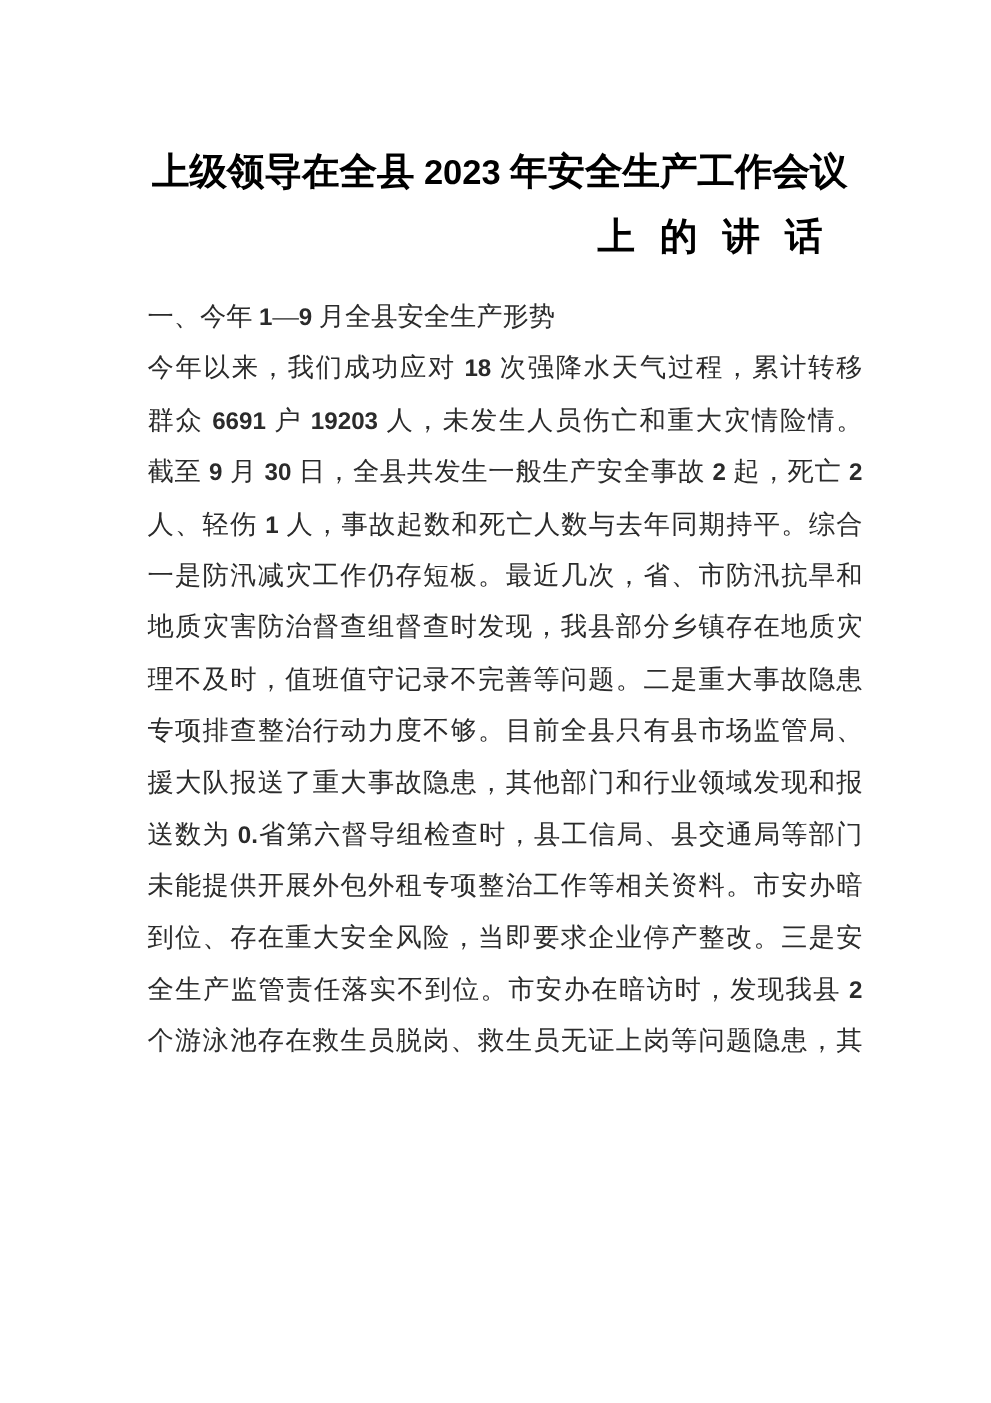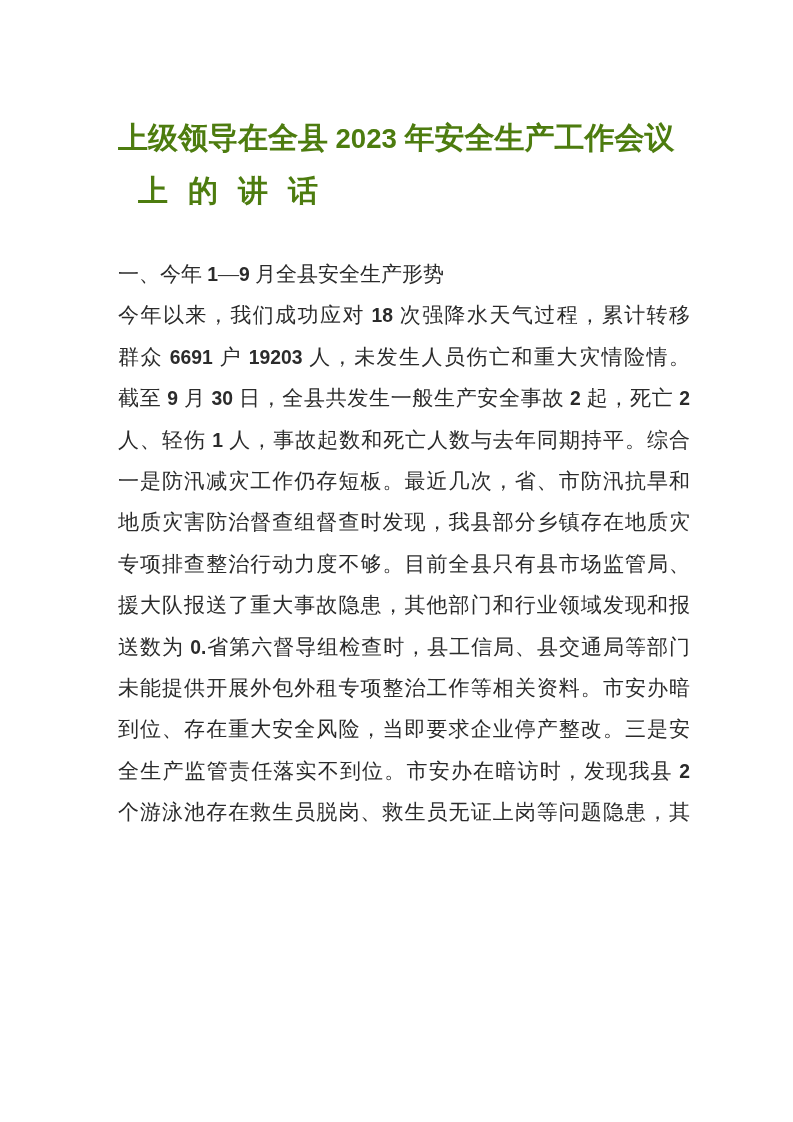--- a/index.html
+++ b/index.html
@@ -11,38 +11,38 @@
     position: relative;
     width: 793px;
     height: 1122px;
     background: #ffffff;
     overflow: hidden;
     font-family: "Liberation Serif", "DejaVu Serif", serif;
   }
   .title-block {
     position: absolute;
     top: 112px;
-    left: 118px;
+    left: 106px;
     width: 572px;
-    text-align: left;
-    color: #4d7c0f;
+    text-align: right;
+    color: #000000;
   }
   .title-ln {
     font-size: 30px;
     line-height: 52px;
     font-weight: bold;
     white-space: nowrap;
   }
   .title-ln.spaced {
     letter-spacing: 20px;
     padding-left: 20px;
   }
   .body-block {
     position: absolute;
-    top: 254px;
+    top: 233px;
     left: 118px;
     width: 572px;
     color: #2b2b2b;
   }
   .ln {
     font-size: 21px;
     line-height: 41.4px;
     height: 41.4px;
     text-align: left;
     overflow: hidden;
@@ -69,20 +69,21 @@
   </div>
 
   <div class="body-block">
     <div class="ln wrap-num">一、今年 <span class="num">1</span>—<span class="num">9</span> 月全县安全生产形势</div>
     <div class="ln j wrap-num">今年以来，我们成功应对 <span class="num">18</span> 次强降水天气过程，累计转移</div>
     <div class="ln j wrap-num">群众 <span class="num">6691</span> 户 <span class="num">19203</span> 人，未发生人员伤亡和重大灾情险情。</div>
     <div class="ln j wrap-num">截至 <span class="num">9</span> 月 <span class="num">30</span> 日，全县共发生一般生产安全事故 <span class="num">2</span> 起，死亡 <span class="num">2</span></div>
     <div class="ln j wrap-num">人、轻伤 <span class="num">1</span> 人，事故起数和死亡人数与去年同期持平。综合</div>
     <div class="ln j wrap-num">一是防汛减灾工作仍存短板。最近几次，省、市防汛抗旱和</div>
     <div class="ln j wrap-num">地质灾害防治督查组督查时发现，我县部分乡镇存在地质灾</div>
+    <div class="ln j wrap-num">理不及时，值班值守记录不完善等问题。二是重大事故隐患</div>
     <div class="ln j wrap-num">专项排查整治行动力度不够。目前全县只有县市场监管局、</div>
     <div class="ln j wrap-num">援大队报送了重大事故隐患，其他部门和行业领域发现和报</div>
     <div class="ln j wrap-num">送数为 <span class="num">0.</span>省第六督导组检查时，县工信局、县交通局等部门</div>
     <div class="ln j wrap-num">未能提供开展外包外租专项整治工作等相关资料。市安办暗</div>
     <div class="ln j wrap-num">到位、存在重大安全风险，当即要求企业停产整改。三是安</div>
     <div class="ln j wrap-num">全生产监管责任落实不到位。市安办在暗访时，发现我县 <span class="num">2</span></div>
     <div class="ln j wrap-num">个游泳池存在救生员脱岗、救生员无证上岗等问题隐患，其</div>
   </div>
 
 </div>

